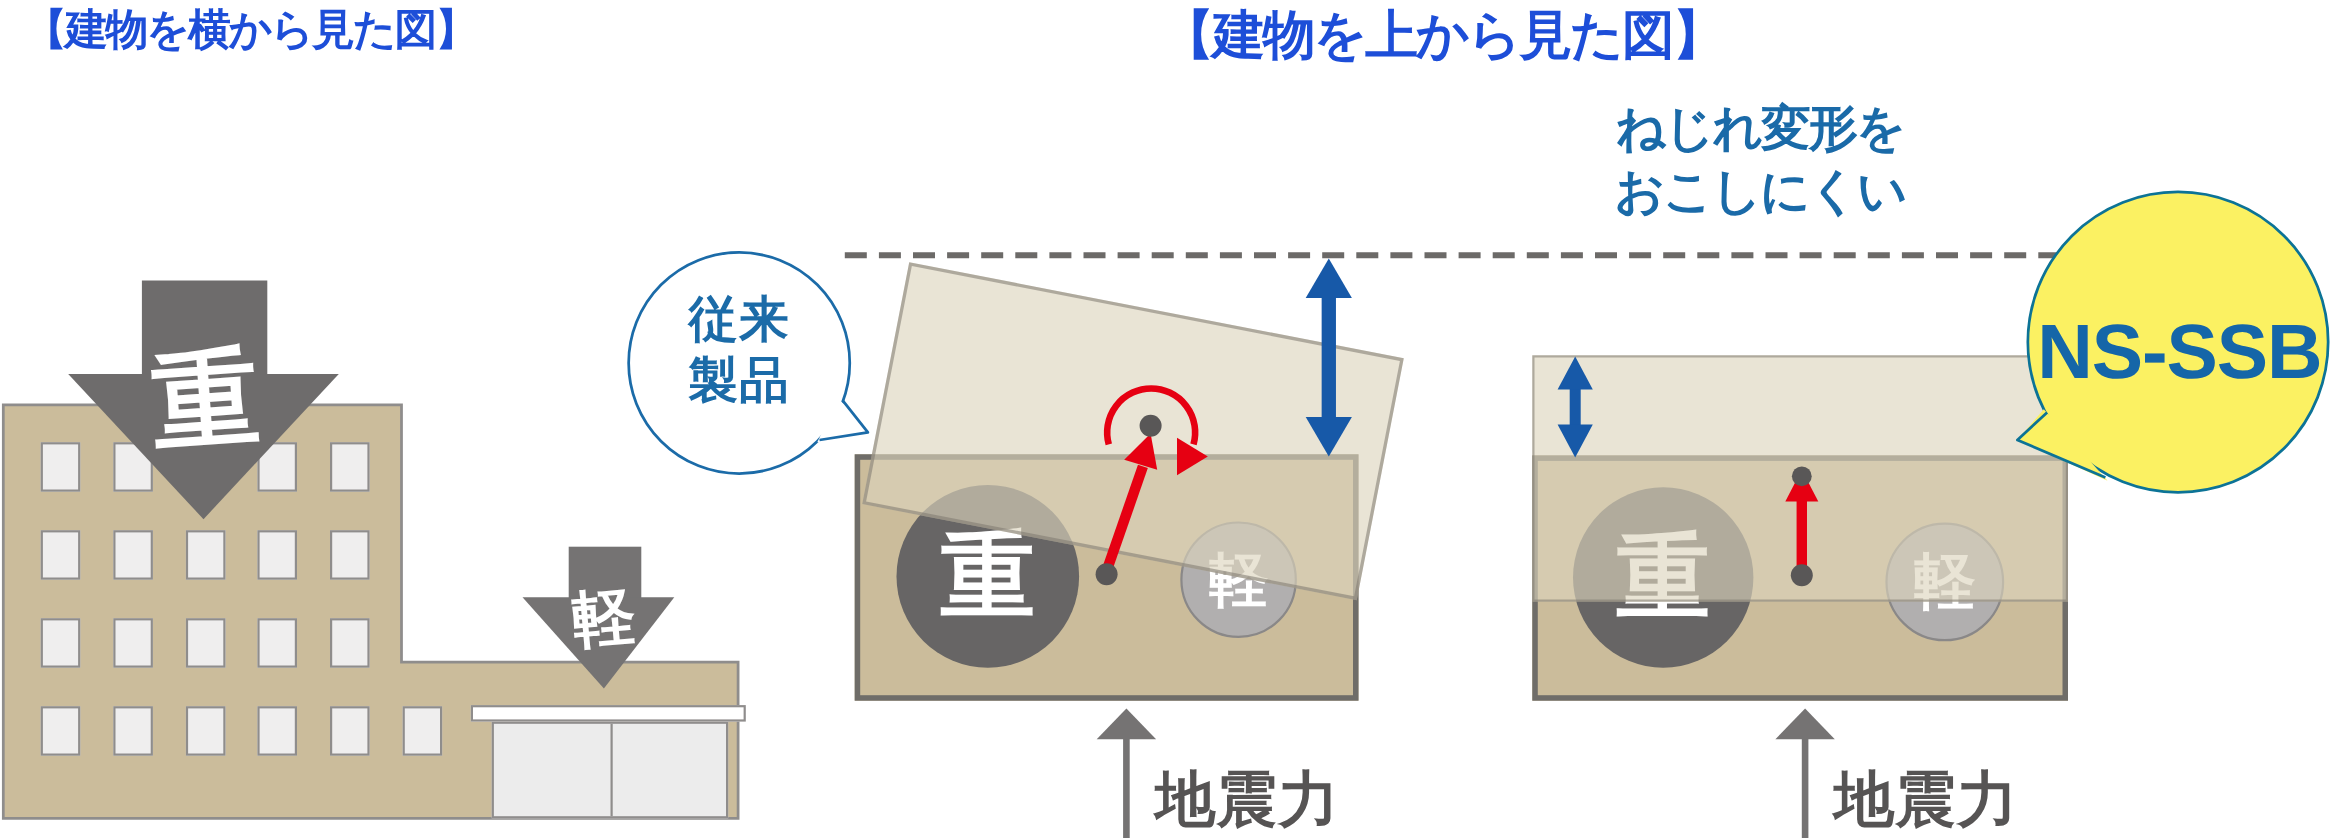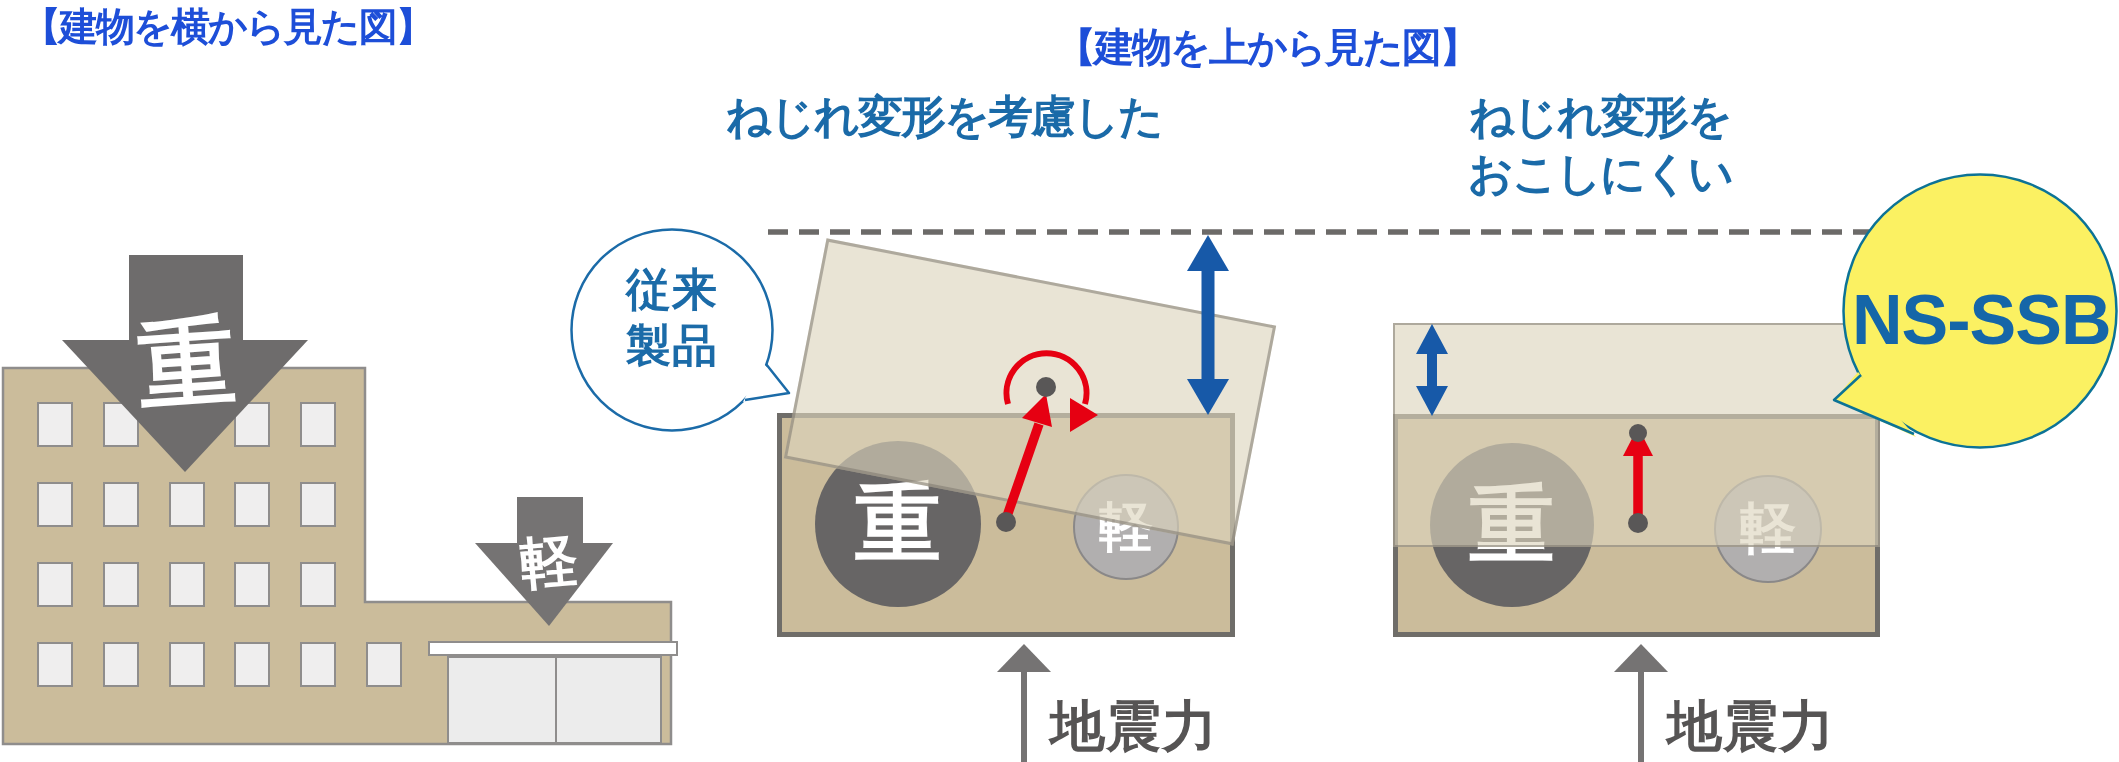--- a/index.html
+++ b/index.html
@@ -35,24 +35,23 @@
 <body>
 
 <div class="stage">
 
   <svg id="bg-svg" class="layer" width="2119" height="762" viewBox="0 0 2119 762">
     <path d="M 3,744 L 3,368 L 365,368 L 365,602 L 671,602 L 671,744 Z" fill="#cbbc9b" stroke="#8f8d8c" stroke-width="2.5"></path>
     <line x1="768" y1="232" x2="1900" y2="232" stroke="#6c6a68" stroke-width="5.5" stroke-dasharray="20 11"></line>
   </svg>
 
   <div class="title-text" style="left:22px;top:0px;">【建物を横から見た図】</div>
-  <div class="title-text" style="left:1056px;top:20px;font-size:40px;">【建物を上から見た図】</div>
+  <div class="title-text" style="left:1056px;top:0;font-size:48px;">【建物を上から見た図】</div>
 
   <div class="blue-heading" style="left:702px;top:88px;width:484px;">
-    <div>ねじれ変形を考慮した</div>
   </div>
   <div class="blue-heading" style="left:1398px;top:88px;width:404px;">
     <div>ねじれ変形を</div>
     <div>おこしにくい</div>
   </div>
 
   <div>
       <div class="bwin" style="left: 37px; top: 402px;"></div>
       <div class="bwin" style="left: 102.8px; top: 402px;"></div>
       <div class="bwin" style="left: 168.6px; top: 402px;"></div>

